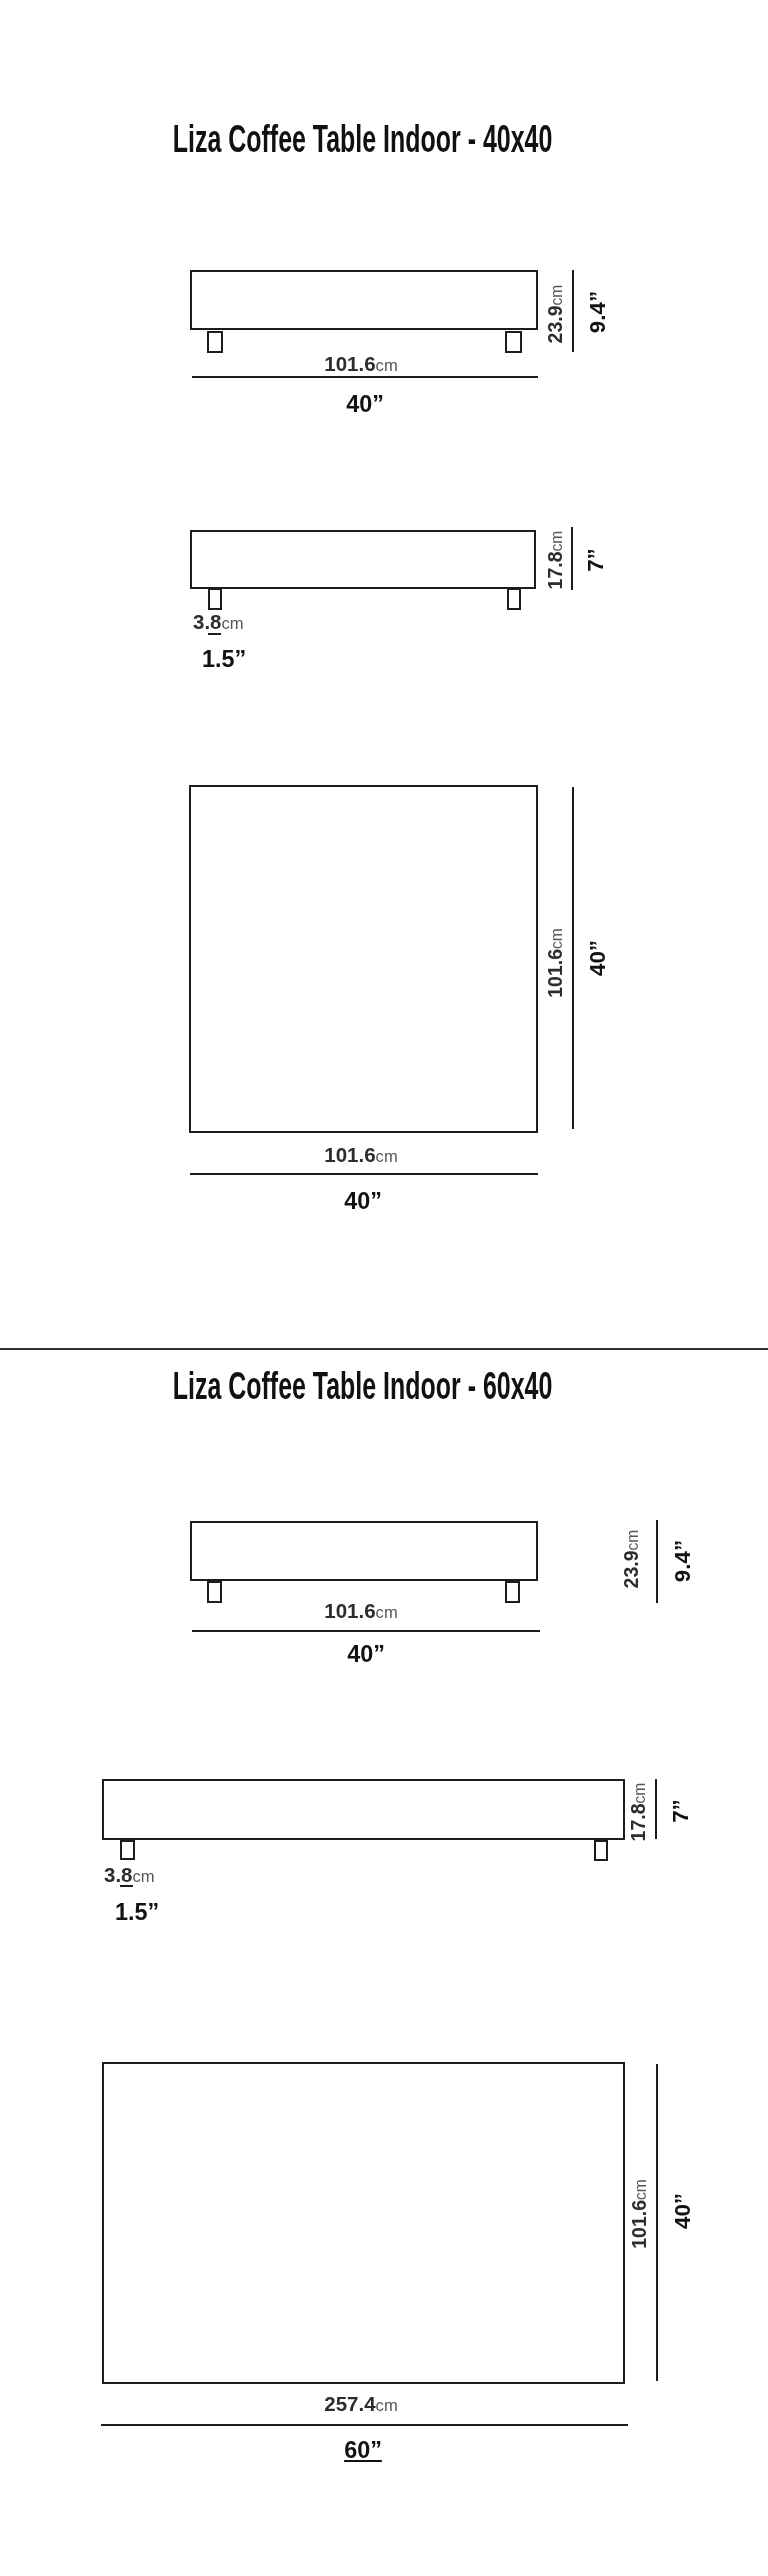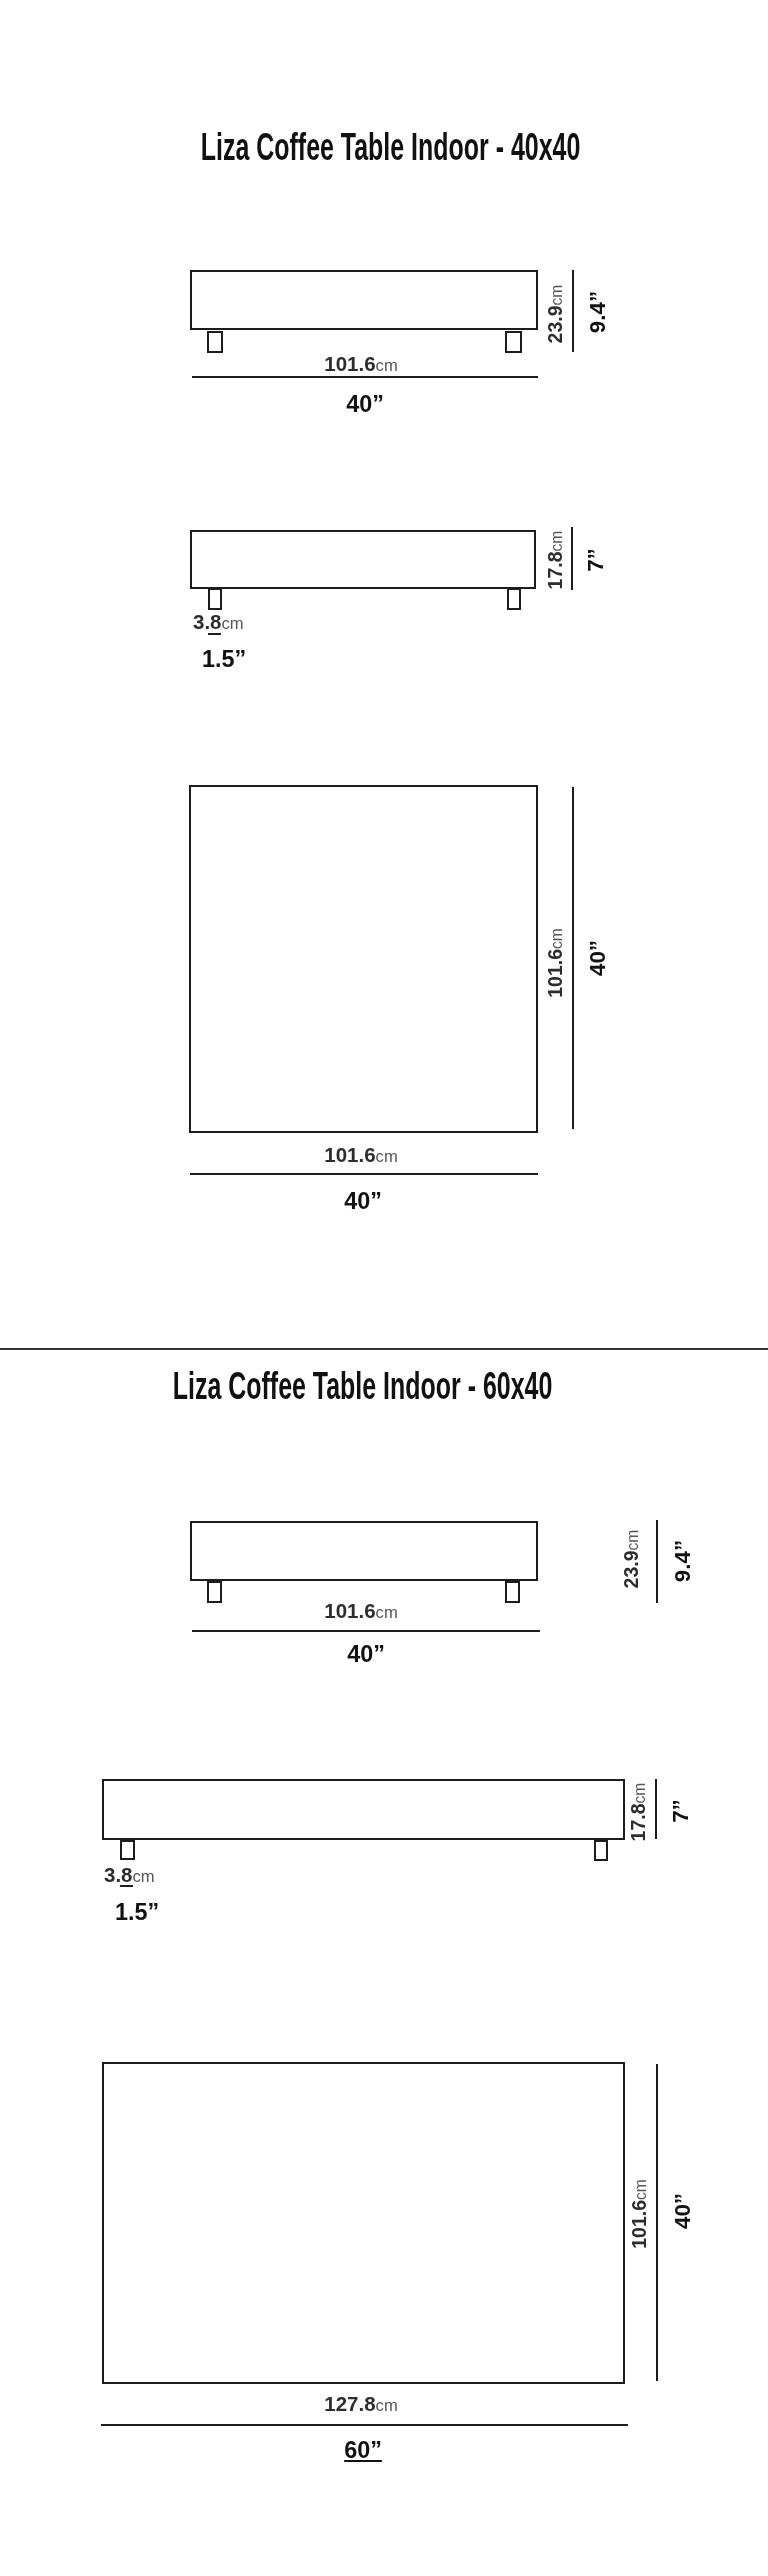--- a/index.html
+++ b/index.html
@@ -35,21 +35,21 @@
     transform:scaleX(0.64);transform-origin:center center;white-space:nowrap;letter-spacing:0;}
   .divider{position:absolute;left:0;width:769px;height:2px;background:#333333;}
 </style>
 </head>
 <body>
 
 <div id="canvas">
 
   <div>
 
-    <div class="title" style="top:127px;margin-left:28px;">
+    <div class="title" style="top:119px;">
       <span class="title-inner">Liza Coffee Table Indoor - 40x40</span>
     </div>
 
     <div class="outline" style="left:190px;top:270px;width:348px;height:60px;"></div>
     <div class="leg" style="left:207px;top:331px;width:15.6px;height:21.5px;"></div>
     <div class="leg" style="left:505px;top:331px;width:16.6px;height:21.5px;"></div>
 
     <div class="dim rot" style="left:556px;top:314px;">
       <span class="num">23.9</span><span class="unit">cm</span>
     </div>
@@ -134,21 +134,21 @@
     <div class="inch rot" style="left:681px;top:1811px;">7”</div>
 
     <div class="outline" style="left:102px;top:2062px;width:523px;height:322px;"></div>
     <div class="vline" style="left:656px;top:2064px;height:317px;"></div>
     <div class="dim rot" style="left:640px;top:2214px;">
       <span class="num">101.6</span><span class="unit">cm</span>
     </div>
     <div class="inch rot" style="left:683px;top:2211px;">40”</div>
 
     <div class="dim dim-c" style="left:361px;top:2394px;">
-      <span class="num">127.8</span><span class="unit">cm</span>
+      <span class="num">257.4</span><span class="unit">cm</span>
     </div>
     <div class="hline" style="left:101px;top:2424px;width:527px;"></div>
     <div class="inch inch-c" style="left:363px;top:2439px;text-decoration:underline;">60”</div>
 
   </div>
 
 </div>
 
 
 </body></html>

